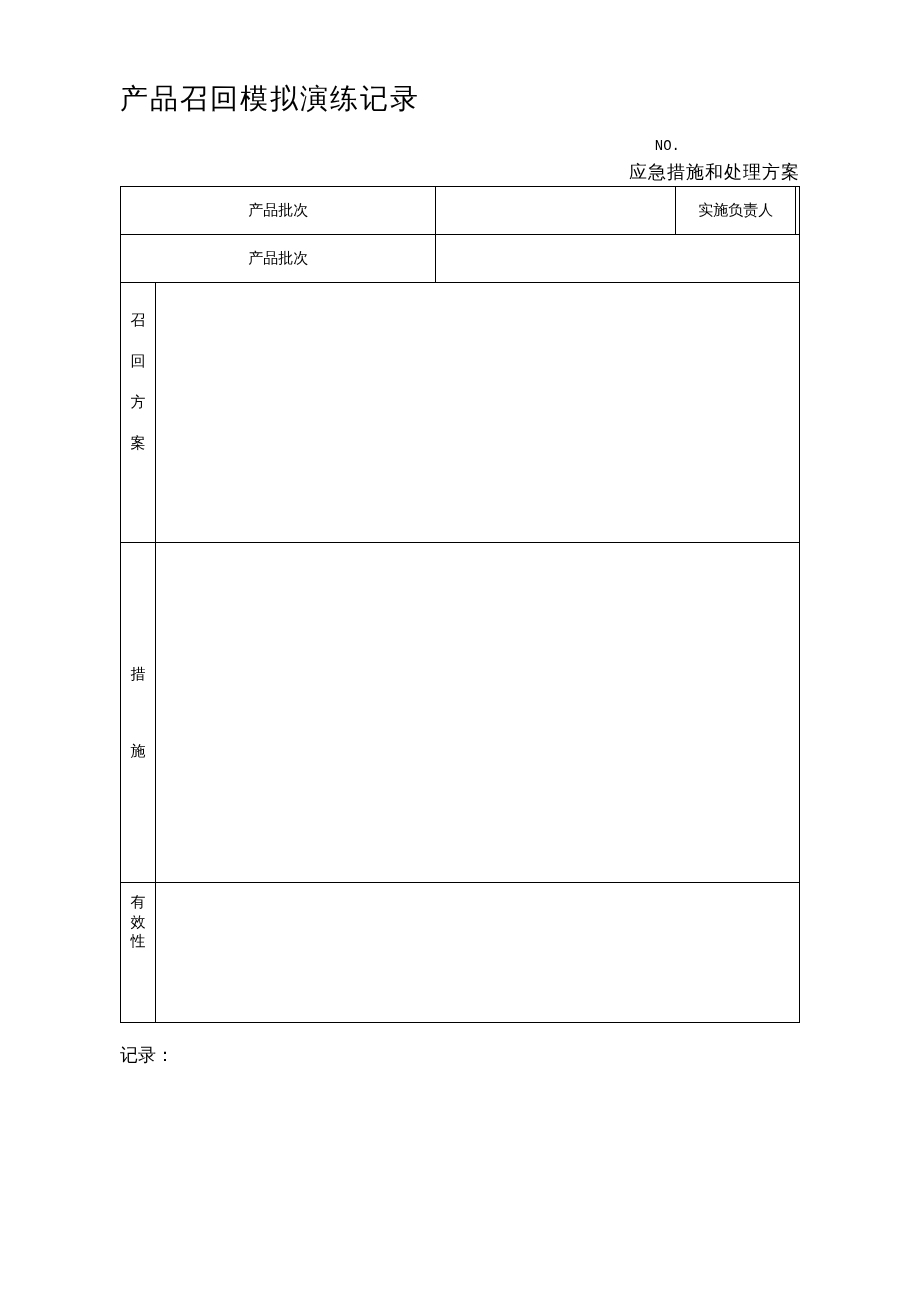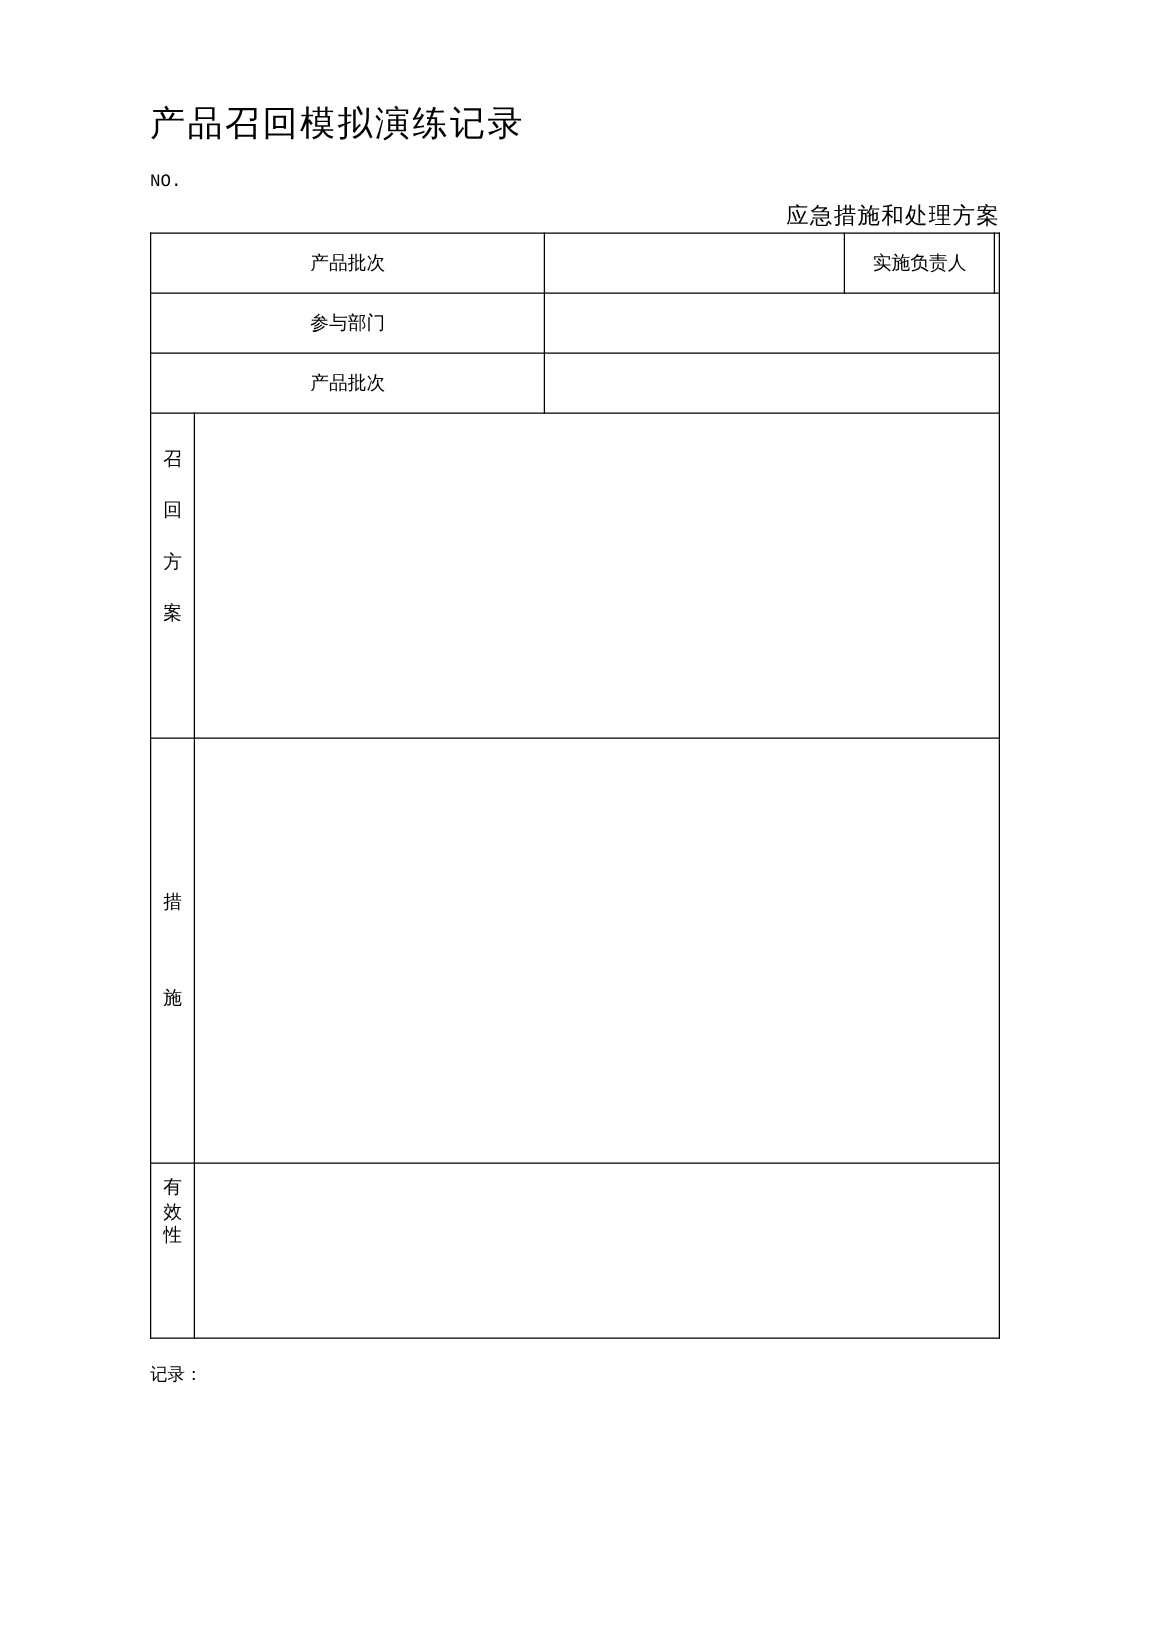--- a/index.html
+++ b/index.html
@@ -16,20 +16,21 @@
       color: #000;
     }
     .title {
       text-align: left;
       font-size: 28px;
       font-weight: normal;
       margin-bottom: 20px;
       letter-spacing: 2px;
     }
     .doc-no {
+      text-align: right;
       padding-right: 120px;
       font-size: 14px;
       font-family: "Courier New", monospace;
       margin-bottom: 6px;
     }
     .subtitle {
       text-align: right;
       font-size: 18px;
       margin-bottom: 0;
       letter-spacing: 1px;
@@ -88,42 +89,38 @@
     .row-effect .label-narrow {
       line-height: 1.3;
       vertical-align: top;
       padding-top: 10px;
     }
     .row-effect .label-narrow span {
       margin: 0;
     }
     .footer-note {
       margin-top: 20px;
-      font-size: 14px;
+      font-size: 18px;
       font-family: Liberation Serif, serif;
     }
   </style>
 </head>
 <body>
 
 <div class="title">产品召回模拟演练记录</div>
 <div class="doc-no">NO.</div>
 <div class="subtitle">应急措施和处理方案</div>
 
 <table>
   <tbody>
       <tr class="header-row">
     <td class="label-pair" colspan="2">产品批次</td>
     <td class="col-c"></td>
     <td class="col-d">实施负责人</td>
     <td></td>
-  </tr>
-  <tr class="header-row">
-    <td class="label-pair" colspan="2">参与部门</td>
-    <td colspan="3"></td>
   </tr>
   <tr class="header-row">
     <td class="label-pair" colspan="2">产品批次</td>
     <td colspan="3"></td>
   </tr>
   <tr class="row-plan">
     <td class="label-narrow">
       <span>召</span>
       <span>回</span>
       <span>方</span>

